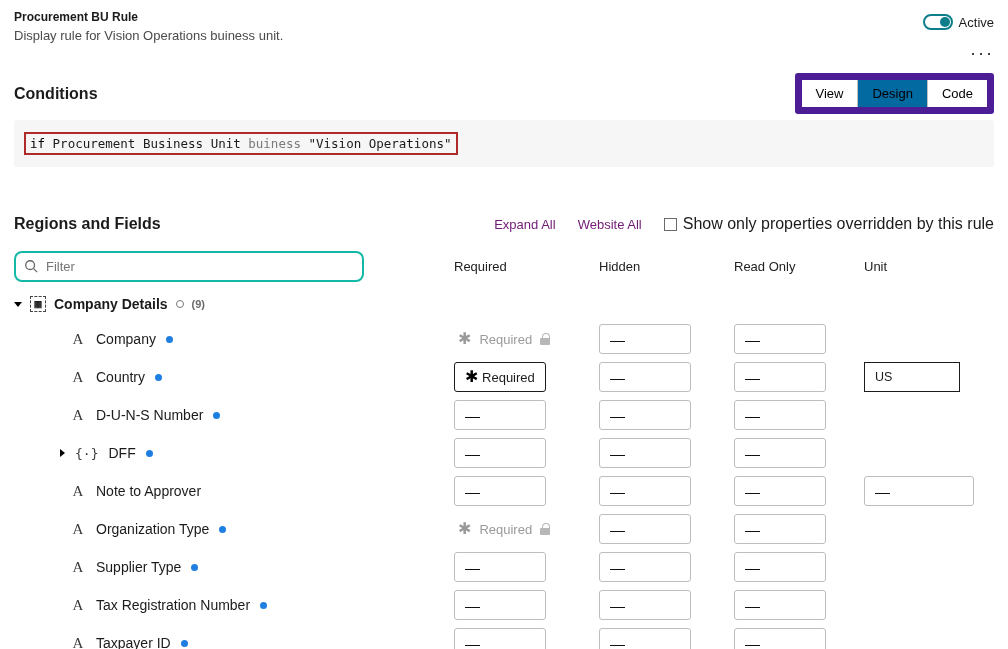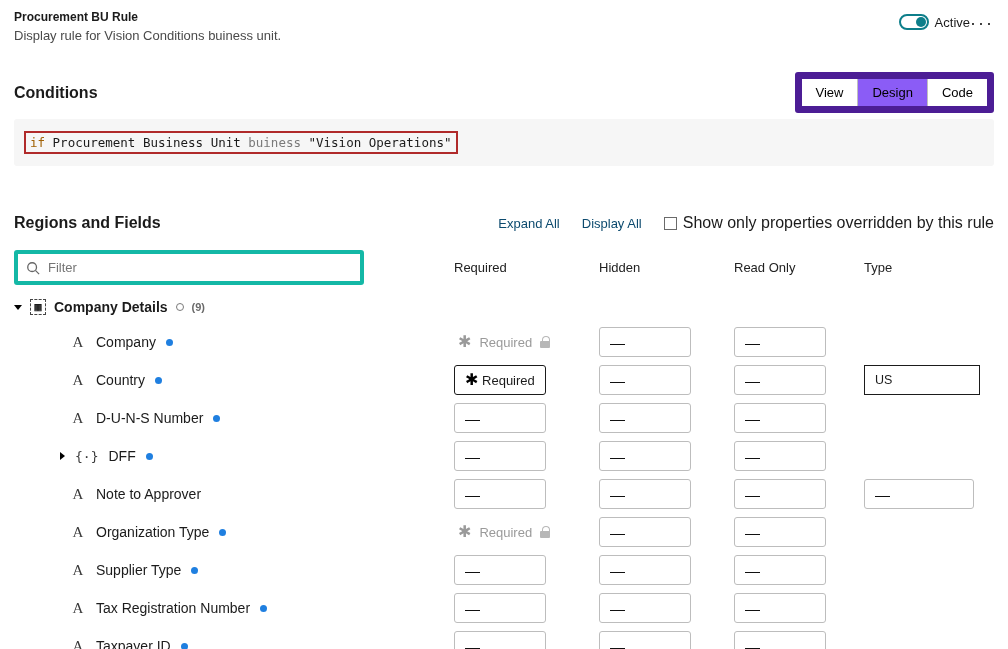--- a/index.html
+++ b/index.html
@@ -7,62 +7,62 @@
     font-family: -apple-system, BlinkMacSystemFont, "Segoe UI", Helvetica, Arial, sans-serif;
     font-size: 13px;
     color: #1b1b1b;
     background: #fff;
     padding: 10px 14px;
     width: 1008px;
   }
   .header-row { display:flex; justify-content:space-between; align-items:flex-start; }
   .title { font-size: 12px; font-weight: 700; margin-bottom: 4px; }
   .subtitle { font-size: 13px; color: #4a4a4a; margin-bottom: 18px; }
-  .header-actions { display:flex; align-items:flex-start; padding-top:4px; }
+  .header-actions { display:flex; align-items:flex-end; gap:14px; padding-top:4px;flex-direction:column; }
   .toggle-wrap { display:flex; align-items:center; gap:6px; }
   .toggle {
     width: 30px; height: 16px; background:#fff; border:2px solid #0d7e8a;
     border-radius:10px; position:relative; cursor:pointer;
   }
   .toggle::after {
     content:""; position:absolute; right:1px; top:1px; width:10px; height:10px;
     background:#0d7e8a; border-radius:50%;
   }
   .toggle-label { font-size:13px; }
   .more-dots { font-size:18px; letter-spacing:2px; line-height:1; cursor:pointer; color:#1b1b1b;}
   .section-row { display:flex; justify-content:space-between; align-items:center; margin-bottom:6px;margin-top:11px; }
   .section-title { font-size:16px; font-weight:700; }
   .tab-group { display:flex; border:7px solid #4c1d95; border-radius:3px; overflow:hidden; }
   .tab-btn { padding:6px 14px; background:#fff; font-size:13px; border:none; cursor:pointer; }
   .tab-btn + .tab-btn { border-left:1px solid #bfbfbf; }
-  .tab-btn.active { background:#8b5cf6; }
+  .tab-btn.active { background:#0369a1; }
   .condition-box {
     background:#f6f6f6; border-radius:3px; padding:12px 10px; margin-bottom:18px;
     font-family: ui-monospace, "SFMono-Regular", Consolas, monospace;
     font-size:12.5px; color:#1b1b1b;
   }
   .cond-highlight { display:inline-block; padding:2px 4px; border:2px solid #b02a2a; }
-  .cond-kw { color:#a16207; }
+  .cond-kw { color:#000000; }
   .cond-op { color:#7a7a7a; }
   .regions-row { display:flex; justify-content:space-between; align-items:center; margin-bottom:8px;margin-top:48px; }
   .regions-right { display:flex; align-items:center; gap:22px; }
-  .link-text { color:#0c4a6e; font-size:13px; cursor:pointer; }
+  .link-text { color:#701a75; font-size:13px; cursor:pointer; }
   .chk-wrap { display:flex; align-items:center; gap:6px; font-size:16px; }
   .chk { width:13px; height:13px; border:1px solid #6a6a6a; display:inline-block; cursor:pointer;}
   .grid-head, .grid-row {
     display:grid;
     grid-template-columns: 440px 145px 135px 130px 130px;
     align-items:center;
     column-gap:0;
   }
   .grid-head { padding:10px 0 6px 0; }
   .filter-cell { padding-right:30px; }
   .filter-box {
-    display:flex; align-items:center; gap:8px; border:4px solid #14b8a6;
-    border-radius:3px; padding:6px 8px; width:350px;
+    display:flex; align-items:flex-start; gap:8px; border:2px solid #14b8a6;
+    border-radius:8px; padding:6px 8px; width:350px;
   }
   .filter-box input { border:none; outline:none; font-size:13px; width:100%; background:transparent;}
   .col-head { font-size:13px; color:#222; }
   .tree-row { display:flex; align-items:center; gap:8px; padding:8px 0; font-weight:700; font-size:14px;}
   .caret { width:0;height:0;border-left:4px solid transparent;border-right:4px solid transparent;border-top:5px solid #000; display:inline-block;}
   .caret-right { width:0;height:0;border-top:4px solid transparent;border-bottom:4px solid transparent;border-left:5px solid #000; display:inline-block;}
   .group-icon {
     width:16px;height:16px;border:1px dashed #444; display:inline-flex;align-items:center;justify-content:center;font-size:9px;
   }
   .status-dot-empty{ width:8px;height:8px;border:1px solid #7a7a7a;border-radius:50%; display:inline-block;}
@@ -80,30 +80,30 @@
   }
   .cell-box.wide{ width:110px; }
   .cell-dash{ color:#111; font-size:15px;}
   .locked-text{ color:#9a9a9a; display:flex; align-items:center; gap:8px; font-size:13px; padding-left:4px;}
   .lock-icon{ width:10px;height:12px; display:inline-block; position:relative;}
   .lock-icon::before{content:"";position:absolute;bottom:0;left:0;width:10px;height:7px;background:#b7b7b7;border-radius:1px;}
   .lock-icon::after{content:"";position:absolute;top:0;left:2px;width:6px;height:6px;border:1.5px solid #b7b7b7;border-bottom:none;border-radius:4px 4px 0 0;}
   .asterisk{ font-size:16px; font-family:"Segoe UI Symbol", sans-serif; line-height:1;}
   .req-emph{ border:1px solid #1b1b1b; font-weight:400;}
   .req-emph .asterisk{ color:#000; }
-  .value-box{ border:1px solid #1b1b1b; width:116px; min-height:30px; display:flex;align-items:center;padding:0 10px; font-size:12.5px;}
+  .value-box{ border:1px solid #1b1b1b; width:96px; min-height:30px; display:flex;align-items:center;padding:0 10px; font-size:12.5px;}
   .search-icon svg{display:block;}
 </style>
 </head>
 <body>
 
 <div class="header-row">
   <div>
     <div class="title">Procurement BU Rule</div>
-    <div class="subtitle">Display rule for Vision Conditions buiness unit.</div>
+    <div class="subtitle">Display rule for Vision Operations buiness unit.</div>
   </div>
   <div class="header-actions">
     <div class="toggle-wrap">
       <span class="toggle"></span>
       <span class="toggle-label">Active</span>
     </div>
     <span class="more-dots">···</span>
   </div>
 </div>
 
@@ -121,21 +121,21 @@
     <span>Procurement Business Unit</span>
     <span class="cond-op">buiness</span>
     <span>"Vision Operations"</span>
   </span>
 </div>
 
 <div class="regions-row">
   <div class="section-title">Regions and Fields</div>
   <div class="regions-right">
     <span class="link-text">Expand All</span>
-    <span class="link-text">Display All</span>
+    <span class="link-text">Website All</span>
     <label class="chk-wrap">
       <span class="chk"></span>
       <span>Show only properties overridden by this rule</span>
     </label>
   </div>
 </div>
 
 <div class="grid-head">
   <div class="filter-cell">
     <div class="filter-box">
@@ -144,21 +144,21 @@
             <circle cx="7" cy="7" r="5" fill="none" stroke="#666" stroke-width="1.5"></circle>
             <line x1="11" y1="11" x2="15" y2="15" stroke="#666" stroke-width="1.5"></line>
           </svg>
       </span>
       <input type="text" placeholder="Filter" style="">
     </div>
   </div>
   <div class="col-head">Required</div>
   <div class="col-head">Hidden</div>
   <div class="col-head">Read Only</div>
-  <div class="col-head">Type</div>
+  <div class="col-head">Unit</div>
 </div>
 
 <div class="tree-row">
   <span class="caret"></span>
   <span class="group-icon">▦</span>
   <span>Company Details</span>
   <span class="status-dot-empty"></span>
   <span class="count-pill">(9)</span>
 </div>
 

